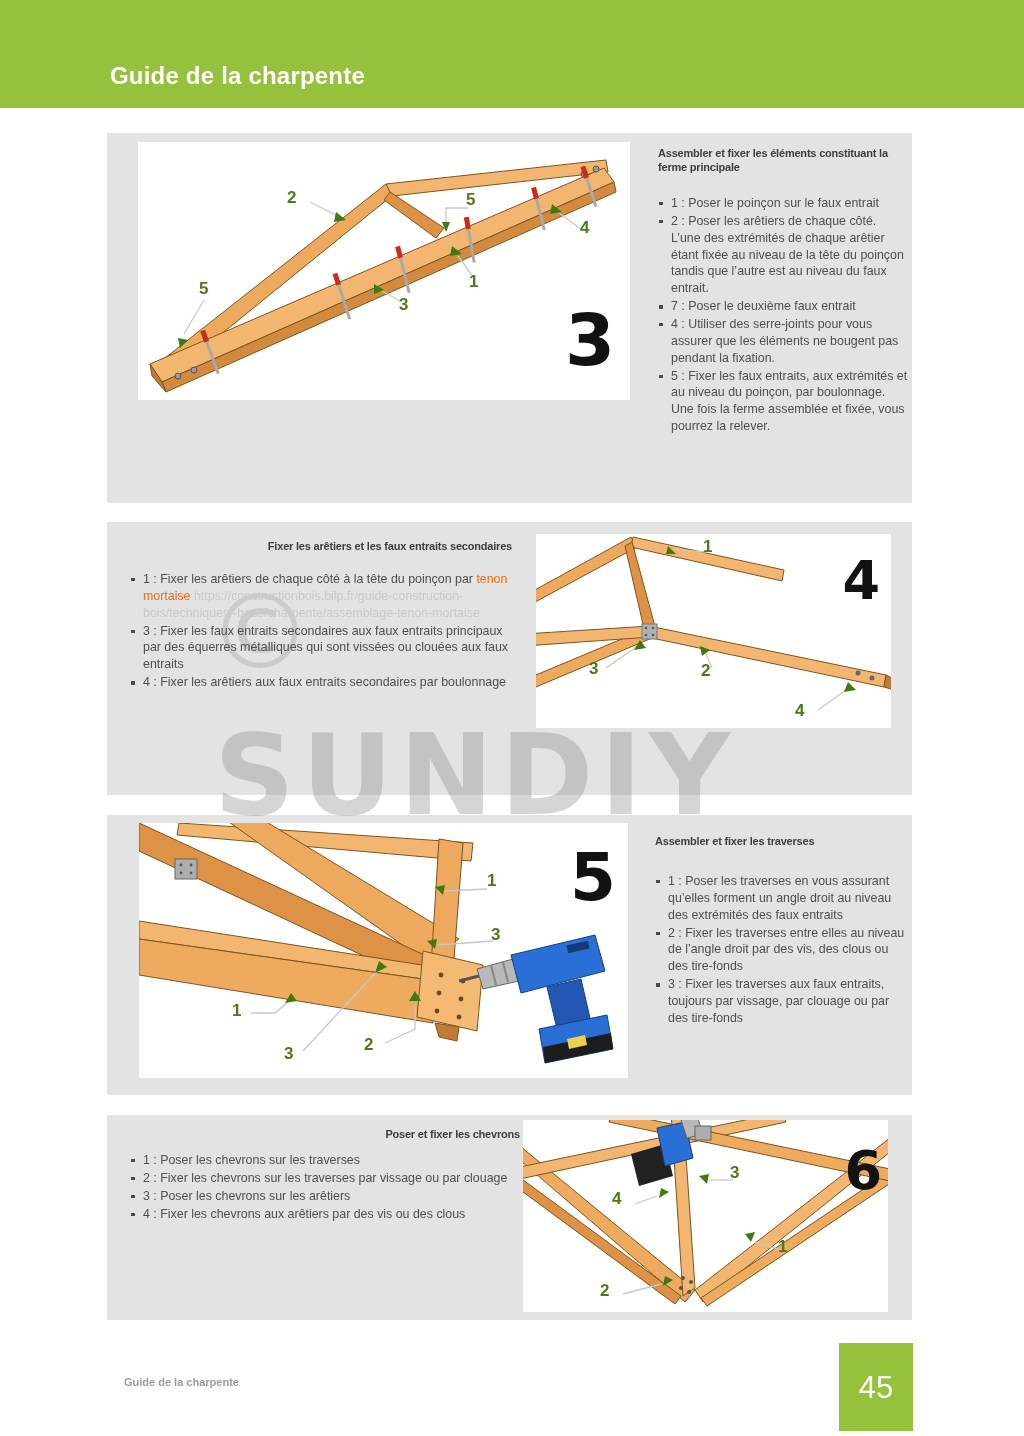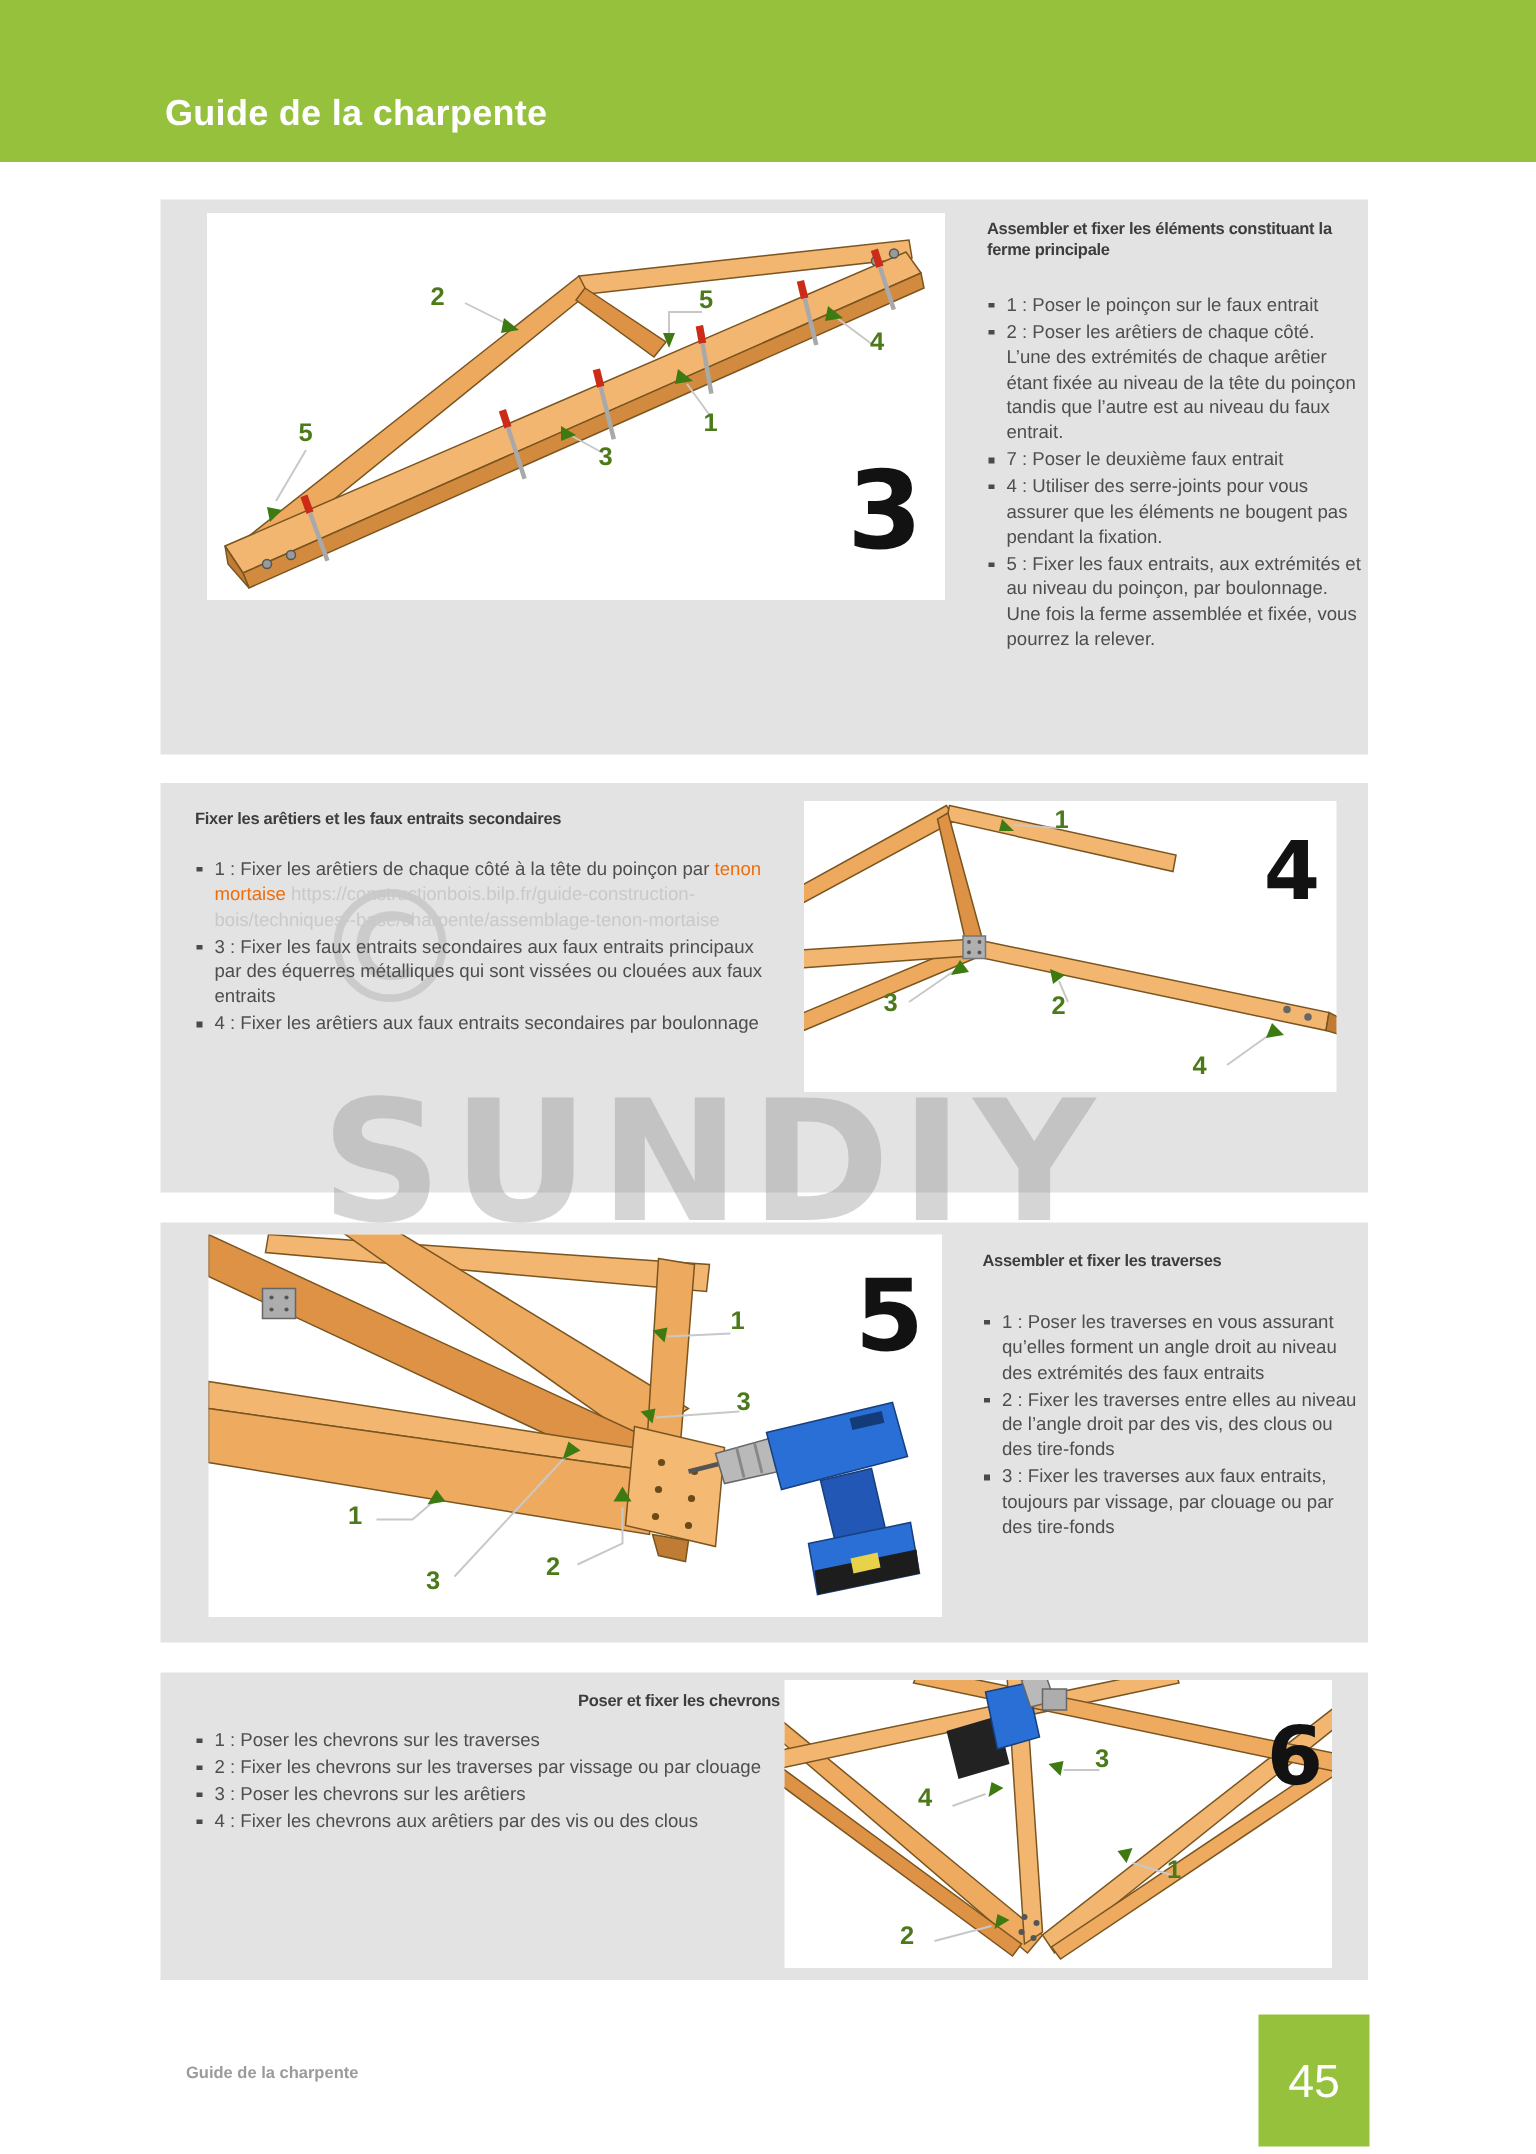--- a/index.html
+++ b/index.html
@@ -13,21 +13,21 @@
   #card1{top:133px;height:370px;}
   #card2{top:522px;height:273px;}
   #card3{top:815px;height:280px;}
   #card4{top:1115px;height:205px;}
   .figbox{position:absolute;background:#ffffff;z-index:1;}
   .figbox svg{position:absolute;left:0;top:0;width:100%;height:100%;}
   .flabel{position:absolute;font-size:17px;font-weight:bold;color:#4c7a1a;z-index:2;line-height:1;}
   .fignum{position:absolute;font-family:"DejaVu Sans","Liberation Sans",sans-serif;font-weight:800;color:#121212;z-index:2;line-height:1;}
   .textcol{position:absolute;z-index:6;}
   .textcol h2{margin:0 0 20px 0;font-size:11px;line-height:1.27;letter-spacing:-0.2px;font-weight:bold;color:#3d3d3d;}
-  #card2 .textcol h2{text-align:left;margin-bottom:17px;}
+  #card2 .textcol h2{text-align:right;margin-bottom:17px;}
   #card4 .textcol h2{text-align:right;margin-bottom:10px;}
   ul.steps{list-style:none;margin:0;padding:0;}
   ul.steps li{position:relative;padding-left:13px;margin:0 0 1px 0;font-size:12.4px;line-height:1.36;color:#4e4e4e;}
   ul.steps li::before{content:"";position:absolute;left:1px;top:7px;width:3.5px;height:3.5px;background:#4a4a4a;}
   .link{color:#ed6e0d;text-decoration:none;cursor:pointer;}
   .url{color:#c9c9c9;overflow-wrap:anywhere;}
   .watermark{position:absolute;left:214px;top:719px;z-index:4;font-family:"DejaVu Sans",sans-serif;
     font-size:112px;font-weight:800;letter-spacing:7px;color:rgba(145,145,145,0.38);pointer-events:none;line-height:1;}
   .wm-c{position:absolute;left:208px;top:580px;z-index:4;font-size:104px;color:rgba(150,150,150,0.30);pointer-events:none;line-height:1;font-family:"DejaVu Sans",sans-serif;}
   .footer-text{position:absolute;left:124px;top:1376px;font-size:11px;font-weight:bold;color:#9b9b9b;}

